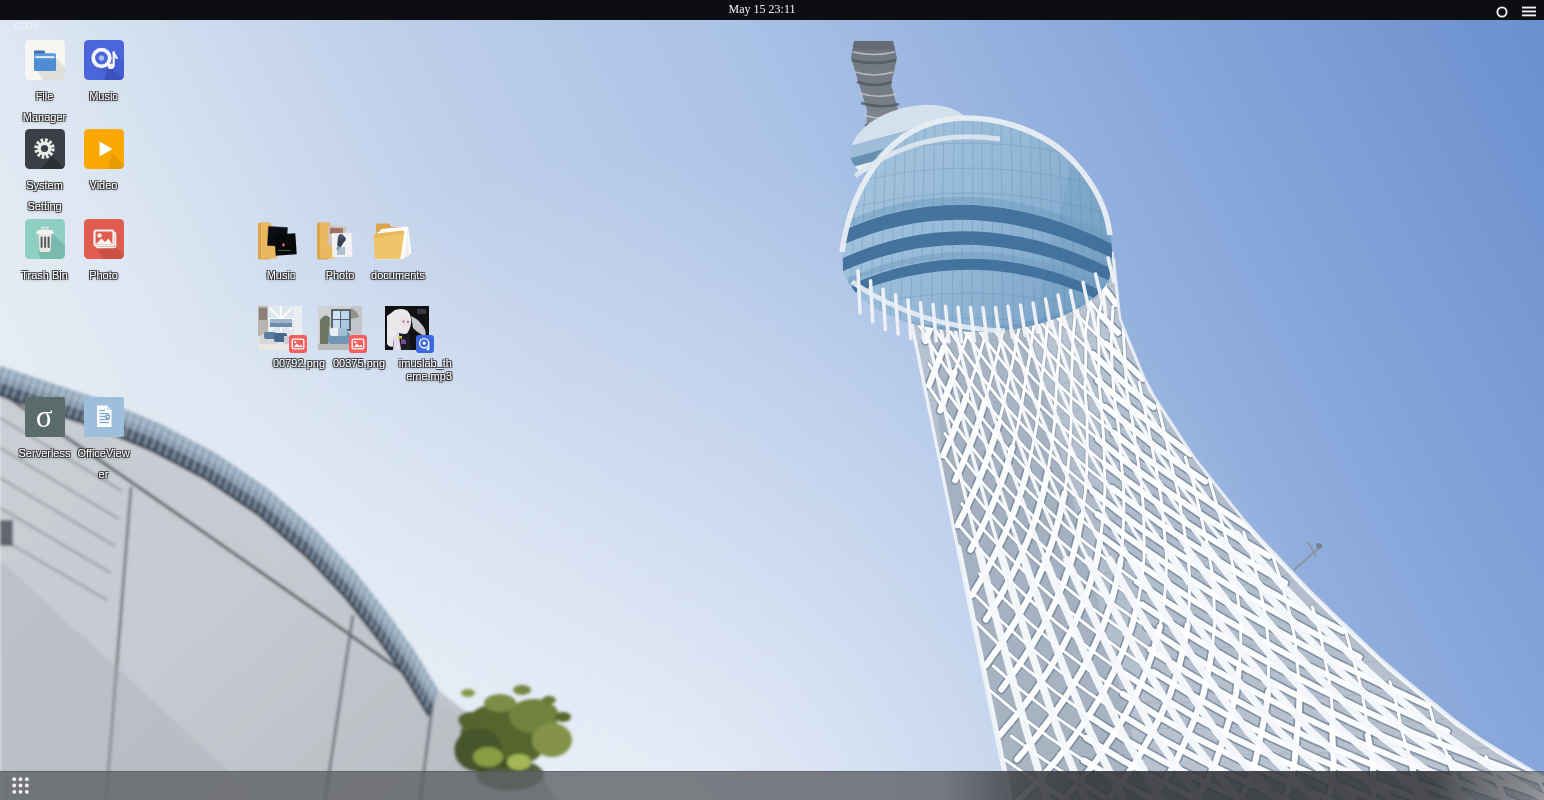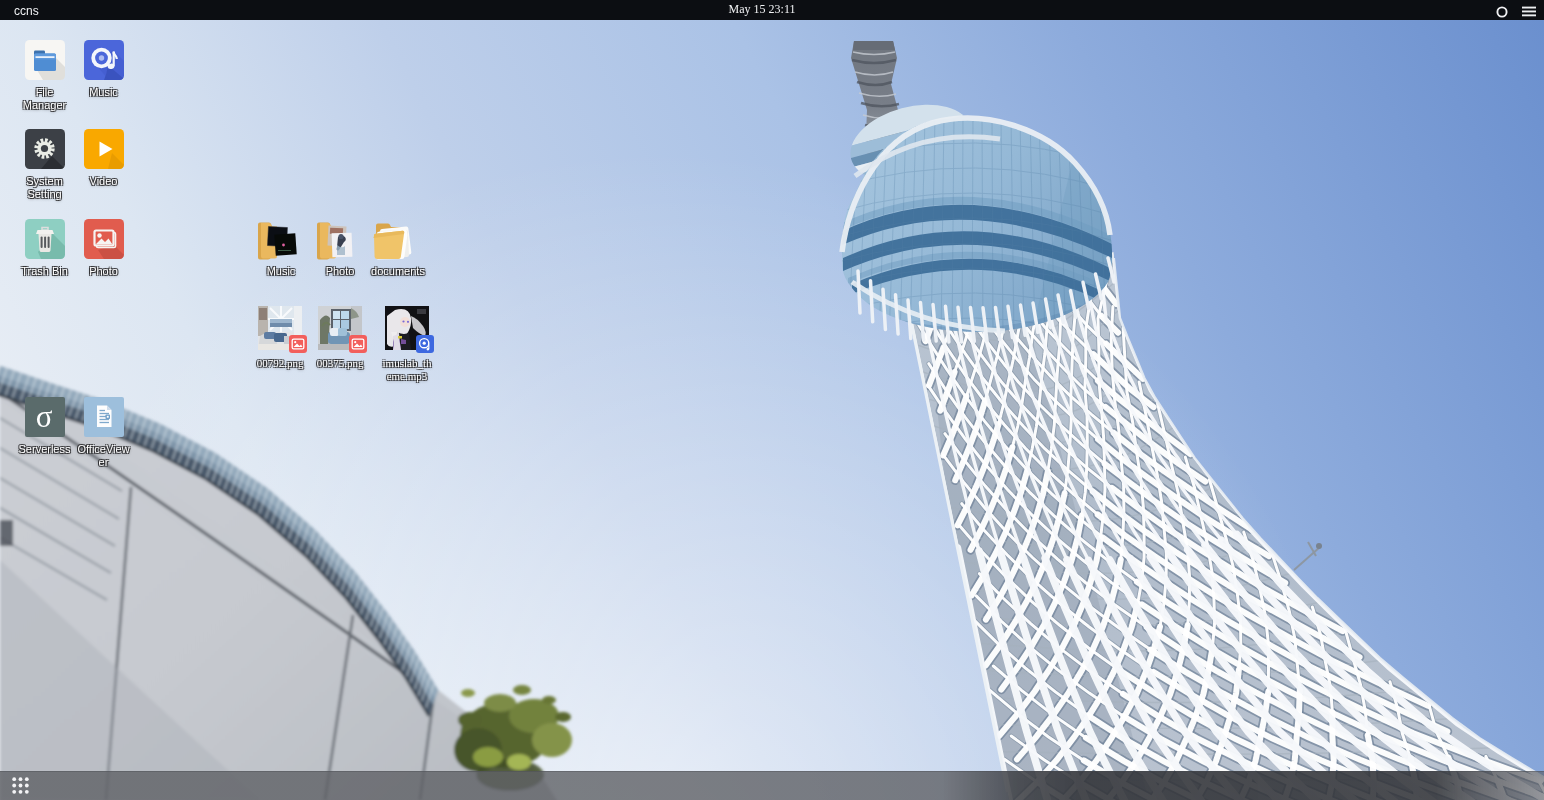--- a/index.html
+++ b/index.html
@@ -1,33 +1,33 @@
 <!DOCTYPE html>
 <html><head><meta charset="utf-8">
 <style>
 html,body{margin:0;padding:0;background:#888;}
 #screen{position:relative;width:1544px;height:800px;overflow:hidden;font-family:"Liberation Sans",sans-serif;}
 #bg{position:absolute;left:0;top:0;}
 #topbar{position:absolute;left:0;top:0;width:1544px;height:20px;background:#0c0e12;color:#f2f3f5;font-size:12px;line-height:19px;}
-#topbar .l{position:absolute;left:14px;top:2px;}
+#topbar .l{position:absolute;left:14px;top:16px;}
 #topbar .c{position:absolute;left:762px;top:0;transform:translateX(-50%);font-family:Liberation Serif, serif;}
 #taskbar{position:absolute;left:0;top:771px;width:1544px;height:29px;
   background:linear-gradient(90deg,
     rgba(95,97,102,0.8) 0%, rgba(95,97,102,0.8) 61%,
     rgba(62,64,69,0.88) 66%, rgba(52,54,59,0.9) 70%,
     rgba(52,54,59,0.89) 93%, rgba(70,72,78,0.78) 96%,
     rgba(88,90,96,0.62) 100%);
   border-top:1px solid rgba(70,72,78,0.35);box-sizing:border-box;}
 #dots{position:absolute;left:12px;top:777px;width:17px;height:17px;}
 .di{position:absolute;width:90px;text-align:center;}
 .di .ic{width:40px;height:40px;margin:0 auto;}
-.di .lb{margin-top:6px;font-size:11px;line-height:13px;color:#fff;
+.di .lb{margin-top:6px;font-size:11px;line-height:21px;color:#fff;
   text-shadow:-1px -1px 0 rgba(45,45,48,.9),1px -1px 0 rgba(45,45,48,.9),-1px 1px 0 rgba(45,45,48,.9),1px 1px 0 rgba(45,45,48,.9),0 1px 3px rgba(0,0,0,.5);}
 .nw{white-space:nowrap;}
-.fi{position:absolute;width:90px;text-align:center;font-family:Liberation Serif, serif;}
+.fi{position:absolute;width:90px;text-align:right;}
 .fi .th{position:relative;width:44px;height:44px;margin:0 auto;}
 .fi .lb{margin-top:7px;font-size:11px;line-height:13px;color:#fff;
   text-shadow:-1px -1px 0 rgba(45,45,48,.9),1px -1px 0 rgba(45,45,48,.9),-1px 1px 0 rgba(45,45,48,.9),1px 1px 0 rgba(45,45,48,.9),0 1px 3px rgba(0,0,0,.5);}
 .badge{position:absolute;right:-5px;bottom:-3px;width:18px;height:18px;}
 </style></head>
 <body>
 <div id="screen">
 <svg id="bg" width="1544" height="800" viewBox="0 0 1544 800">
 <defs>
   <linearGradient id="sky" x1="0" y1="800" x2="1544" y2="0" gradientUnits="userSpaceOnUse">

